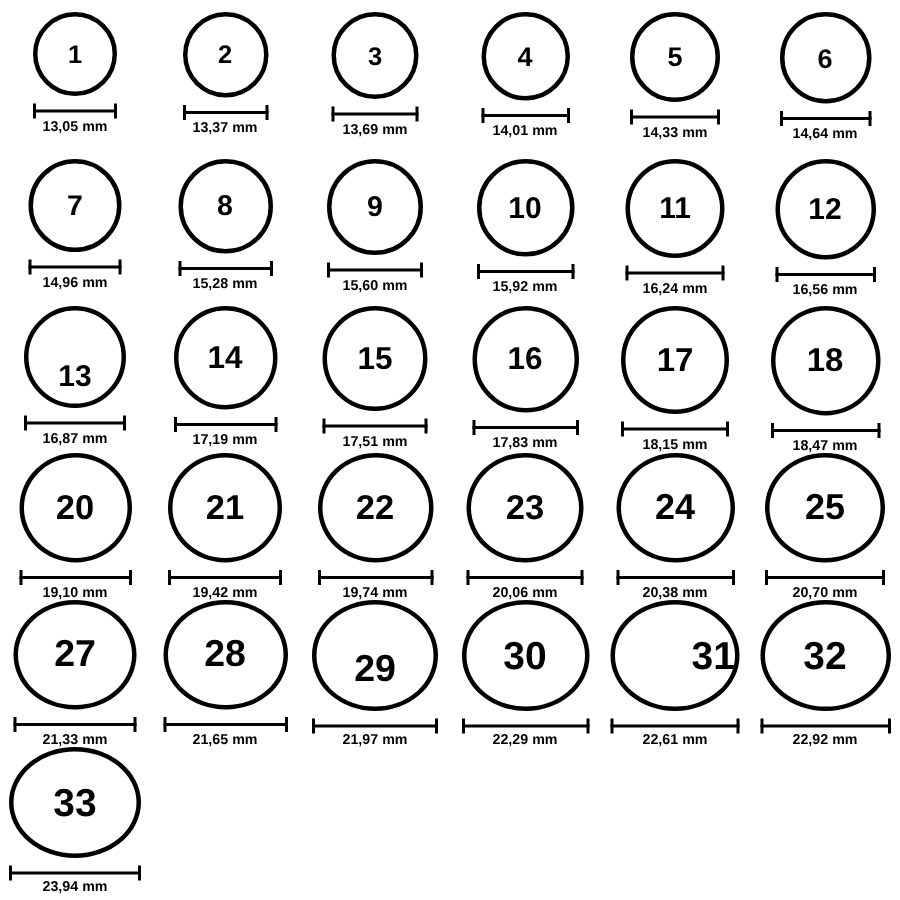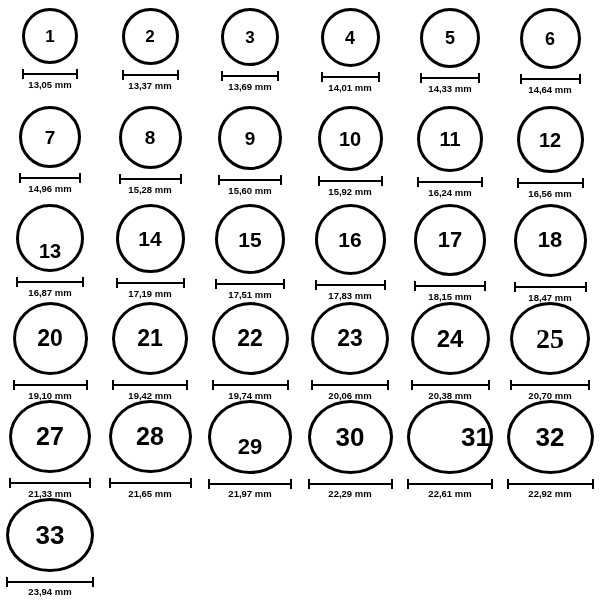--- a/index.html
+++ b/index.html
@@ -333,21 +333,21 @@
         </div>
         <div class="measure" style="width: 79px;">
           <div class="bar"></div>
           <div class="tick left"></div>
           <div class="tick right"></div>
         </div>
         <div class="mm">20,38 mm</div>
       </div>
       <div class="cell">
         <div class="ring" style="width: 80px; height: 80px;">
-          <span class="ring-label" style="font-size: 28px; font-family: Liberation Serif, serif;">25</span>
+          <span class="ring-label" style="font-size: 24px;">25</span>
         </div>
         <div class="measure" style="width: 80px;">
           <div class="bar"></div>
           <div class="tick left"></div>
           <div class="tick right"></div>
         </div>
         <div class="mm">20,70 mm</div>
       </div>
       <div class="cell">
         <div class="ring" style="width: 82px; height: 82px;">
@@ -366,21 +366,21 @@
         </div>
         <div class="measure" style="width: 83px;">
           <div class="bar"></div>
           <div class="tick left"></div>
           <div class="tick right"></div>
         </div>
         <div class="mm">21,65 mm</div>
       </div>
       <div class="cell">
         <div class="ring" style="width: 84px; height: 84px;">
-          <span class="ring-label" style="font-size: 22px; margin-top: 20px;">29</span>
+          <span class="ring-label" style="font-size: 25px; margin-top: 20px;">29</span>
         </div>
         <div class="measure" style="width: 84px;">
           <div class="bar"></div>
           <div class="tick left"></div>
           <div class="tick right"></div>
         </div>
         <div class="mm">21,97 mm</div>
       </div>
       <div class="cell">
         <div class="ring" style="width: 85px; height: 85px;">

